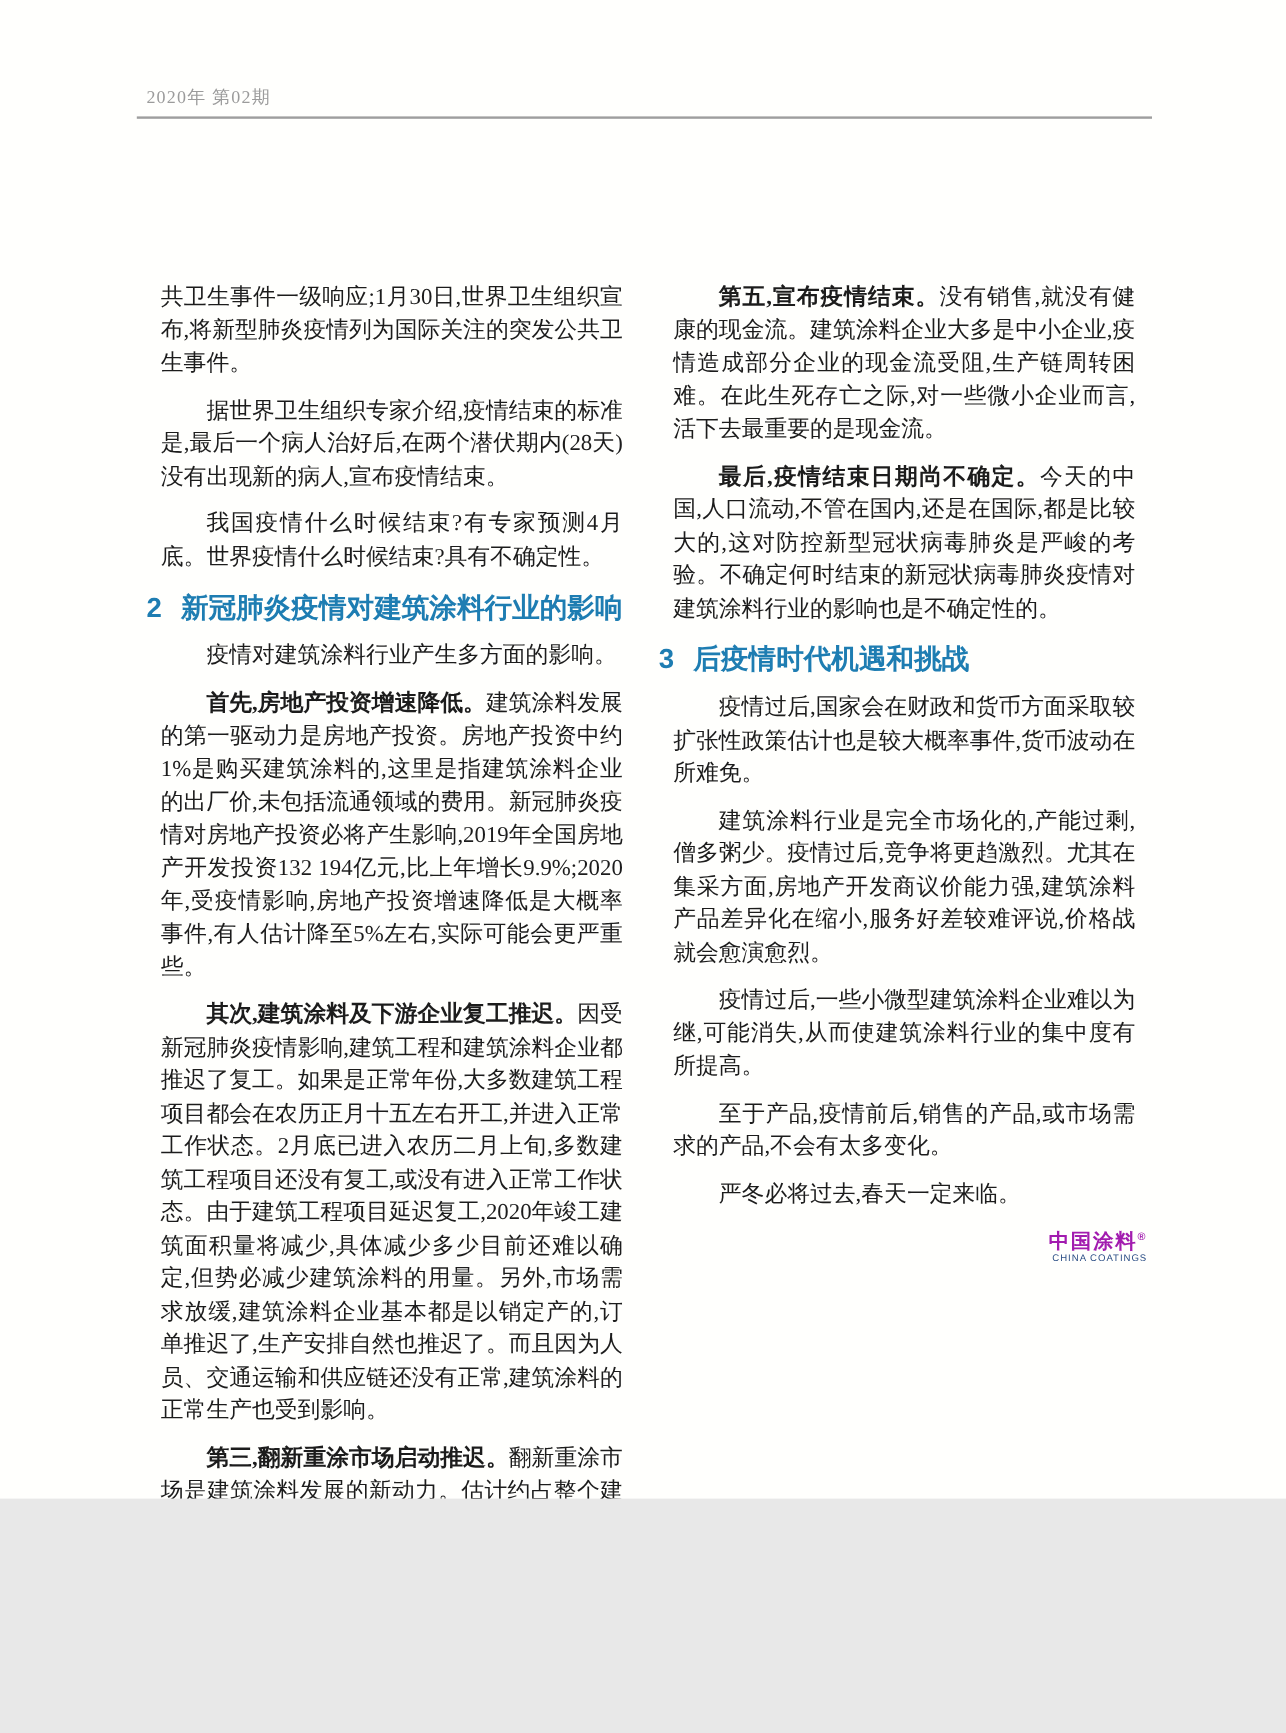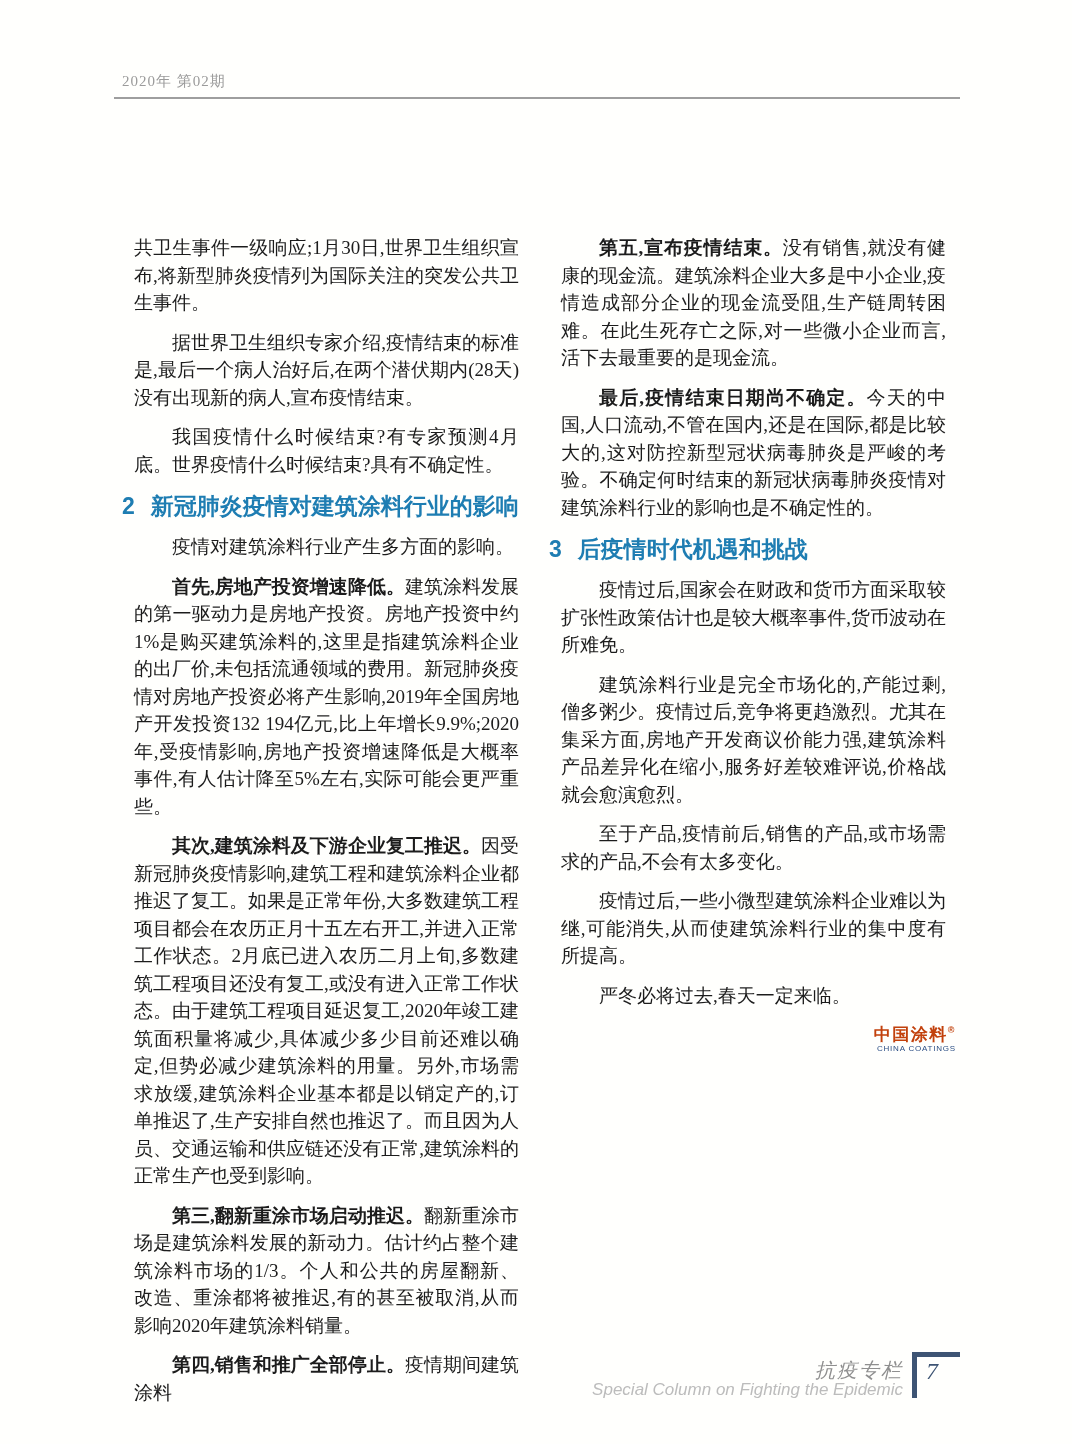--- a/index.html
+++ b/index.html
@@ -1,18 +1,18 @@
 <!DOCTYPE html>
 <html><head>
 <meta charset="utf-8">
 <style>
   html,body { margin:0; padding:0; background:#e8e8e8; }
   .page {
     position:relative;
-    width:1072px; height:1444px;
+    width:1072px; height:1249px;
     margin:0 auto;
     background:#fffffd;
     font-family:"Liberation Serif", serif;
     color:#1c1c1c;
     overflow:hidden;
   }
   
   .header {
     position:absolute; left:122px; right:114px; top:72px;
     display:flex; justify-content:space-between; align-items:baseline;
@@ -36,21 +36,21 @@
     font-weight:bold; color:#1e7db2;
     font-size:23px; line-height:30px;
     margin:13px 0 9px 0; text-indent:0;
     display:flex; align-items:baseline;
   }
   .sec-num { margin-right:16px; }
   
   .logo { margin-top:10px; text-align:right; padding-right:2px; }
   .logo-name {
     font-family:"Liberation Sans", sans-serif;
-    font-weight:bold; font-size:17px; color:#c2410c;
+    font-weight:bold; font-size:17px; color:#a21caf;
     letter-spacing:1.5px; line-height:18px;
   }
   .logo-name sup { font-size:9px; }
   .logo-sub {
     font-family:"Liberation Sans", sans-serif;
     font-size:8px; color:#2b4e85; letter-spacing:0.8px; line-height:10px;
   }
   
   .footer {
     position:absolute; right:112px; top:1352px;
@@ -106,22 +106,22 @@
       <p class="para"><b class="lead">第五,宣布疫情结束。</b><span>没有销售,就没有健康的现金流。建筑涂料企业大多是中小企业,疫情造成部分企业的现金流受阻,生产链周转困难。在此生死存亡之际,对一些微小企业而言,活下去最重要的是现金流。</span></p>
       <p class="para"><b class="lead">最后,疫情结束日期尚不确定。</b><span>今天的中国,人口流动,不管在国内,还是在国际,都是比较大的,这对防控新型冠状病毒肺炎是严峻的考验。不确定何时结束的新冠状病毒肺炎疫情对建筑涂料行业的影响也是不确定性的。</span></p>
 
       <h2 class="section">
         <span class="sec-num">3</span>
         <span class="sec-title">后疫情时代机遇和挑战</span>
       </h2>
 
       <p class="para"><b class="lead"></b><span>疫情过后,国家会在财政和货币方面采取较扩张性政策估计也是较大概率事件,货币波动在所难免。</span></p>
       <p class="para"><b class="lead"></b><span>建筑涂料行业是完全市场化的,产能过剩,僧多粥少。疫情过后,竞争将更趋激烈。尤其在集采方面,房地产开发商议价能力强,建筑涂料产品差异化在缩小,服务好差较难评说,价格战就会愈演愈烈。</span></p>
+      <p class="para"><b class="lead"></b><span>疫情过后,一些小微型建筑涂料企业难以为继,可能消失,从而使建筑涂料行业的集中度有所提高。</span></p>
       <p class="para"><b class="lead"></b><span>至于产品,疫情前后,销售的产品,或市场需求的产品,不会有太多变化。</span></p>
-      <p class="para"><b class="lead"></b><span>疫情过后,一些小微型建筑涂料企业难以为继,可能消失,从而使建筑涂料行业的集中度有所提高。</span></p>
       <p class="para"><b class="lead"></b><span>严冬必将过去,春天一定来临。</span></p>
 
       <div class="logo">
         <div class="logo-name"><span>中国涂料</span><sup>®</sup></div>
         <div class="logo-sub">CHINA COATINGS</div>
       </div>
     </div>
 
   </div>
 

